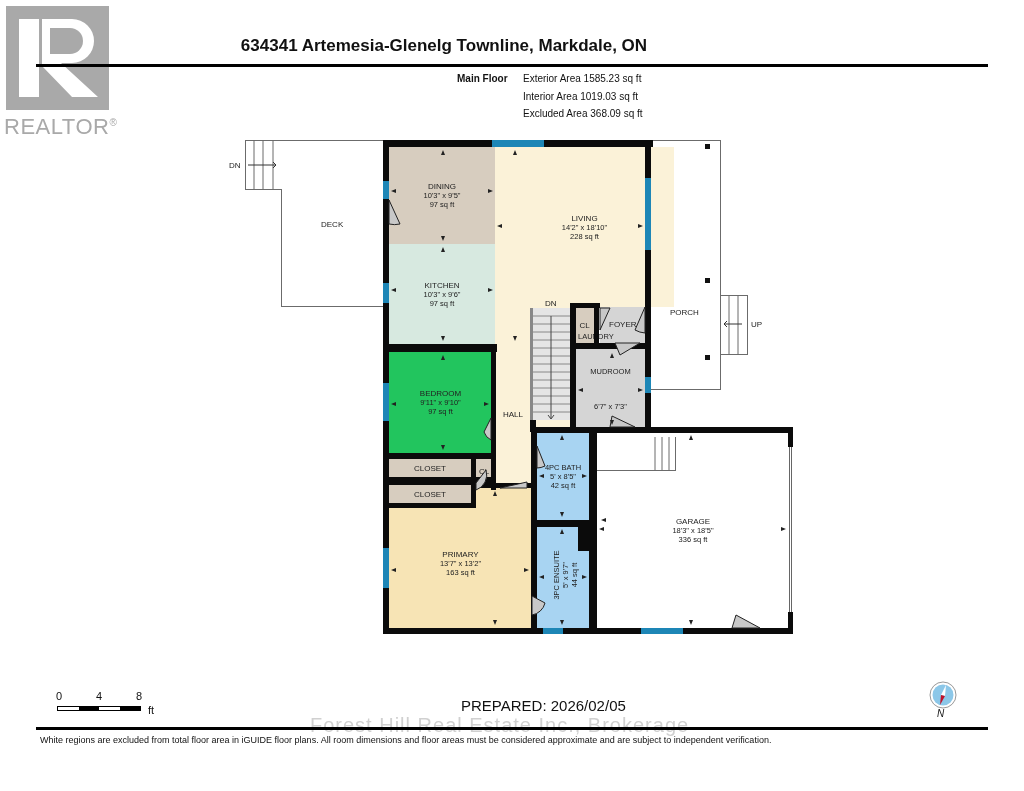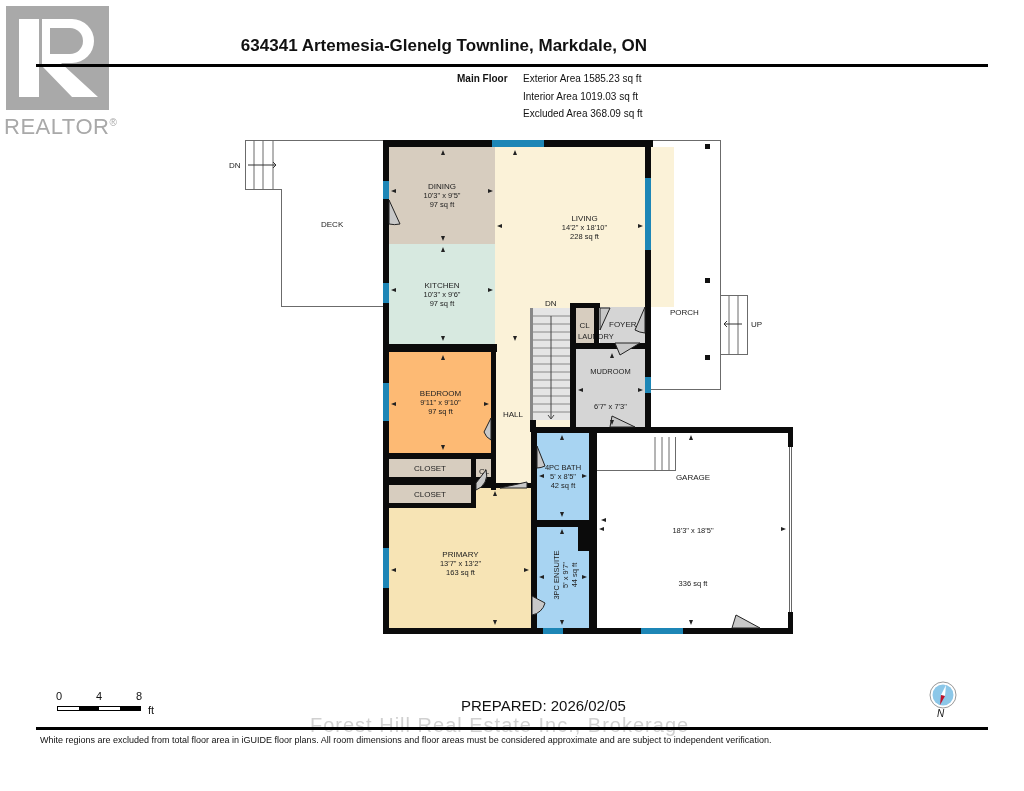--- a/index.html
+++ b/index.html
@@ -73,21 +73,21 @@
   <div class="room" style="left:495px;top:147px;width:179px;height:160px;background:#fbf2d8;">
     <span class="rn">LIVING</span>
     <span>14'2" x 18'10"</span>
     <span>228 sq ft</span>
   </div>
 
   <div class="abs" style="left:495px;top:307px;width:75px;height:180px;background:#fbf2d8;"></div>
   <div class="lbl" style="left:503px;top:410px;">HALL</div>
   <div class="lbl" style="left:545px;top:299px;">DN</div>
 
-  <div class="room" style="left:389px;top:352px;width:103px;height:101px;background:#fdba74;">
+  <div class="room" style="left:389px;top:352px;width:103px;height:101px;background:#22c55e;">
     <span class="rn">BEDROOM</span>
     <span>9'11" x 9'10"</span>
     <span>97 sq ft</span>
   </div>
 
   <div class="room" style="left:389px;top:459px;width:82px;height:18px;background:#d7cdbf;">
     <span class="rn">CLOSET</span>
   </div>
   <div class="room" style="left:476px;top:459px;width:16px;height:24px;background:#d7cdbf;">
     <span class="rn">CL</span>
@@ -126,21 +126,21 @@
   <div class="abs" style="left:600px;top:307px;width:45px;height:36px;background:#d5d5d5;"></div>
   <div class="lbl" style="left:609px;top:320px;">FOYER</div>
 
   <div class="room" style="left:576px;top:349px;width:69px;height:80px;background:#d5d5d5;gap:26px;">
     <span style="align-self:flex-start;padding-left:2px;">LAUNDRY</span>
     <span>MUDROOM</span>
     <span>6'7" x 7'3"</span>
     <span>48 sq ft</span>
   </div>
 
-  <div class="room" style="left:597px;top:433px;width:192px;height:195px;background:#fff;gap:44px;">
+  <div class="room" style="left:597px;top:433px;width:192px;height:195px;background:#fff;">
     <span class="rn">GARAGE</span>
     <span>18'3" x 18'5"</span>
     <span>336 sq ft</span>
   </div>
 
   <div class="ext" style="left:597px;top:437px;width:79px;height:34px;border-left:none;border-top:none;"></div>
 
   <div class="wall" style="left:383px;top:140px;width:270px;height:7px;"></div>
   <div class="wall" style="left:383px;top:140px;width:6px;height:493px;"></div>
   <div class="wall" style="left:645px;top:140px;width:6px;height:290px;"></div>

